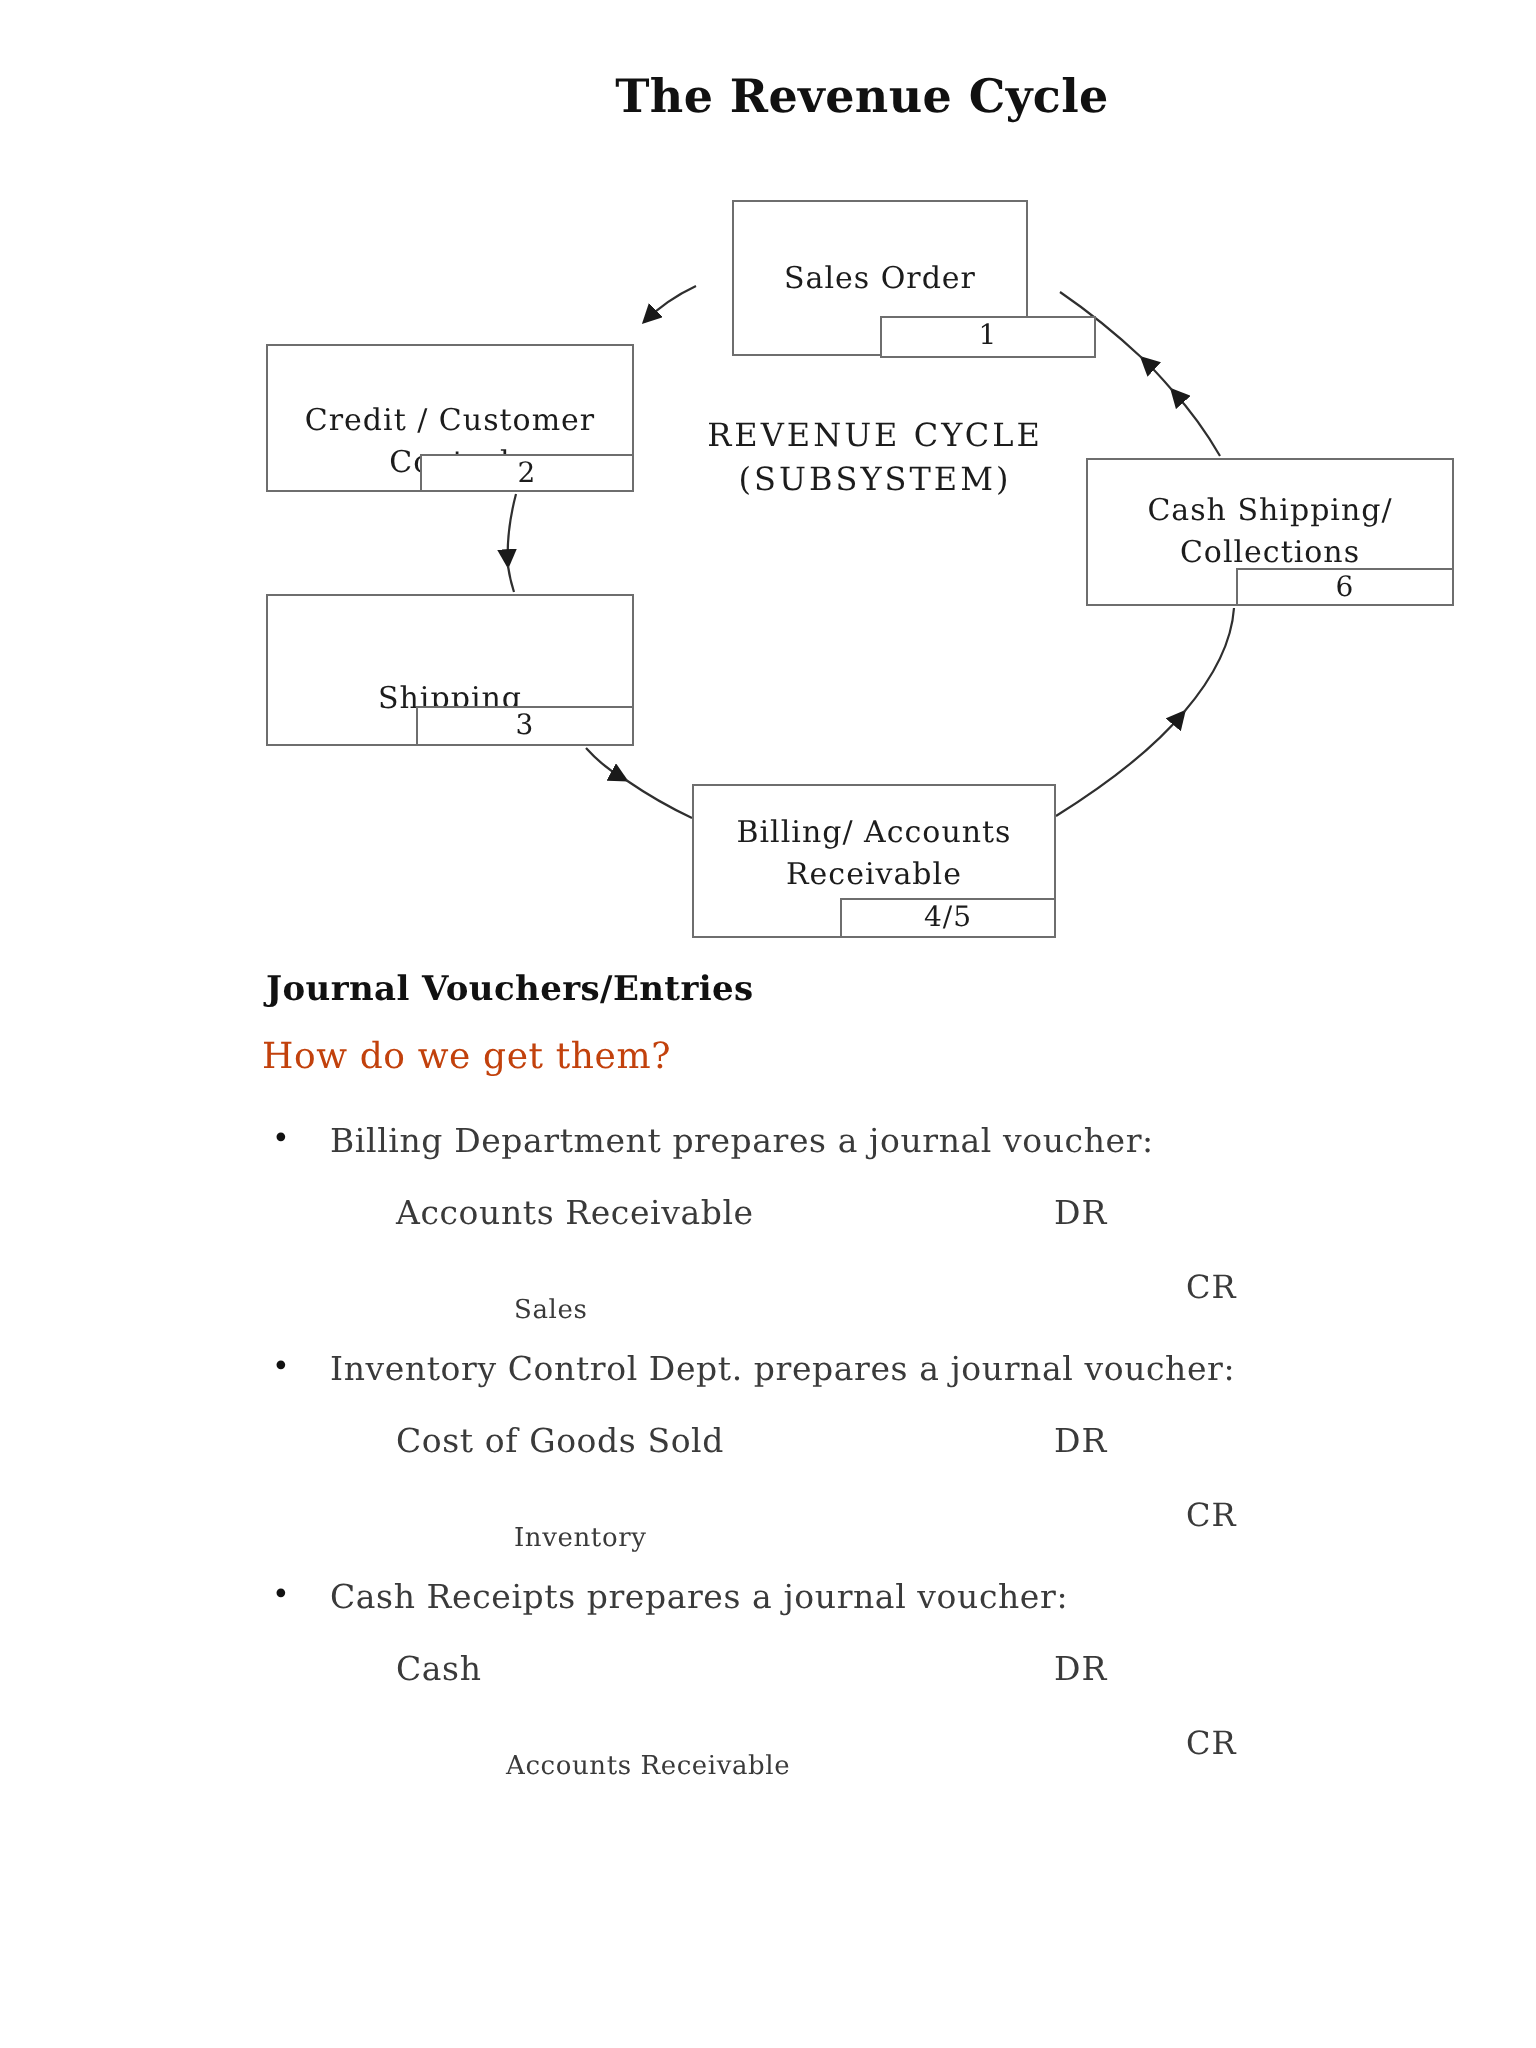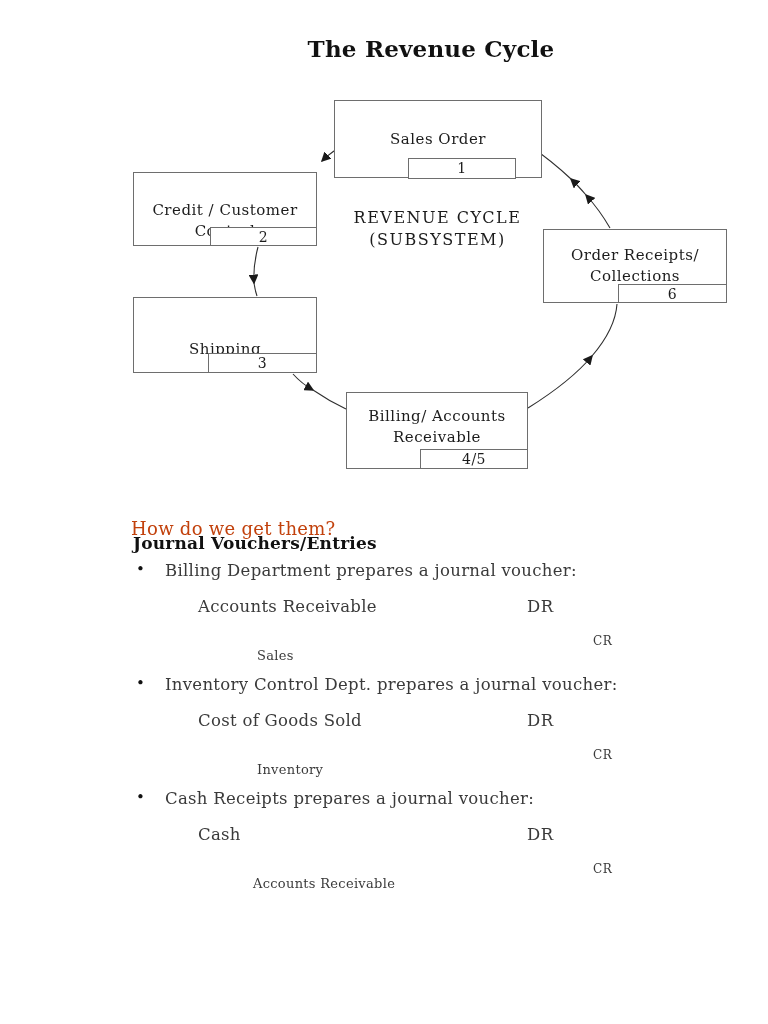--- a/index.html
+++ b/index.html
@@ -20,30 +20,30 @@
   .numbox{
     position:absolute;box-sizing:border-box;border:1px solid #6e6e6e;background:#fff;
     font-size:14px;color:#1c1c1c;text-align:center;line-height:18px;
   }
   .center-label{
     left:330px;top:207px;width:215px;text-align:center;
     font-size:16px;letter-spacing:1.5px;line-height:22px;color:#1c1c1c;
   }
   svg.arrows{position:absolute;left:0;top:0;width:768px;height:1024px;pointer-events:none;}
   svg.arrows path.c{fill:none;stroke:#2f2f2f;stroke-width:1.1;}
-  .jv-heading{left:133px;top:485px;font-size:17px;font-weight:bold;color:#111;letter-spacing:0.2px;margin-top:48px;}
+  .jv-heading{left:133px;top:485px;font-size:17px;font-weight:bold;color:#111;letter-spacing:0.2px;}
   .jv-question{left:131px;top:518px;font-size:18px;color:#c2410c;letter-spacing:0.3px;}
   .entry{left:0;top:0;width:768px;height:100px;}
   .entry .brow{position:absolute;left:0;top:0;width:768px;font-size:16.5px;color:#3a3a3a;letter-spacing:0.3px;}
   .entry .bullet{position:absolute;left:136px;top:-1px;font-size:15px;color:#111;}
   .entry .bhead{position:absolute;left:165px;top:0;}
   .entry .acct-debit{position:absolute;left:198px;top:36px;font-size:16.5px;color:#3a3a3a;letter-spacing:0.3px;}
   .entry .acct-credit{position:absolute;left:257px;top:87px;font-size:13px;color:#3a3a3a;letter-spacing:0.3px;}
   .entry .dr{position:absolute;left:527px;top:36px;font-size:16.5px;color:#3a3a3a;letter-spacing:0.5px;}
-  .entry .cr{position:absolute;left:593px;top:73px;font-size:12px;color:#3a3a3a;letter-spacing:0.5px;}
+  .entry .cr{position:absolute;left:593px;top:73px;font-size:16px;color:#3a3a3a;letter-spacing:0.5px;}
 </style>
 </head>
 <body>
 
 <div class="page">
 
   <div class="abs doc-title">The Revenue Cycle</div>
 
   <svg class="arrows" viewBox="0 0 768 1024">
     <defs>
@@ -71,33 +71,33 @@
       <path class="c" d="M 586 195 Q 577.3 184.9 571 179" marker-end="url(#ah)"></path>
       <path class="c" d="M 571 179 Q 551.6 160.8 530 146"></path>
     </g>
   </svg>
 
   <div class="abs center-label">
     <span class="line">REVENUE CYCLE</span>
     <span class="line">(SUBSYSTEM)</span>
   </div>
 
-  <div class="abs node" style="left:334px;top:100px;width:208px;height:78px;padding-top:28px;">
+  <div class="abs node" style="left:366px;top:100px;width:148px;height:78px;padding-top:28px;">
     <span class="line">Sales Order</span>
     <div class="numbox" style="left:73px;top:57px;width:108px;height:21px;">1</div>
   </div>
 
   <div class="abs node" style="left:133px;top:172px;width:184px;height:74px;padding-top:27px;">
     <span class="line">Credit / Customer</span>
     <span class="line">Control</span>
     <div class="numbox" style="left:76px;top:54px;width:107px;height:19px;">2</div>
   </div>
 
   <div class="abs node" style="left:543px;top:229px;width:184px;height:74px;padding-top:15px;">
-    <span class="line">Order Receipts/</span>
+    <span class="line">Cash Shipping/</span>
     <span class="line">Collections</span>
     <div class="numbox" style="left:74px;top:54px;width:109px;height:19px;">6</div>
   </div>
 
   <div class="abs node" style="left:133px;top:297px;width:184px;height:76px;padding-top:41px;">
     <span class="line">Shipping</span>
     <div class="numbox" style="left:74px;top:55px;width:109px;height:20px;">3</div>
   </div>
 
   <div class="abs node" style="left:346px;top:392px;width:182px;height:77px;padding-top:13px;">

